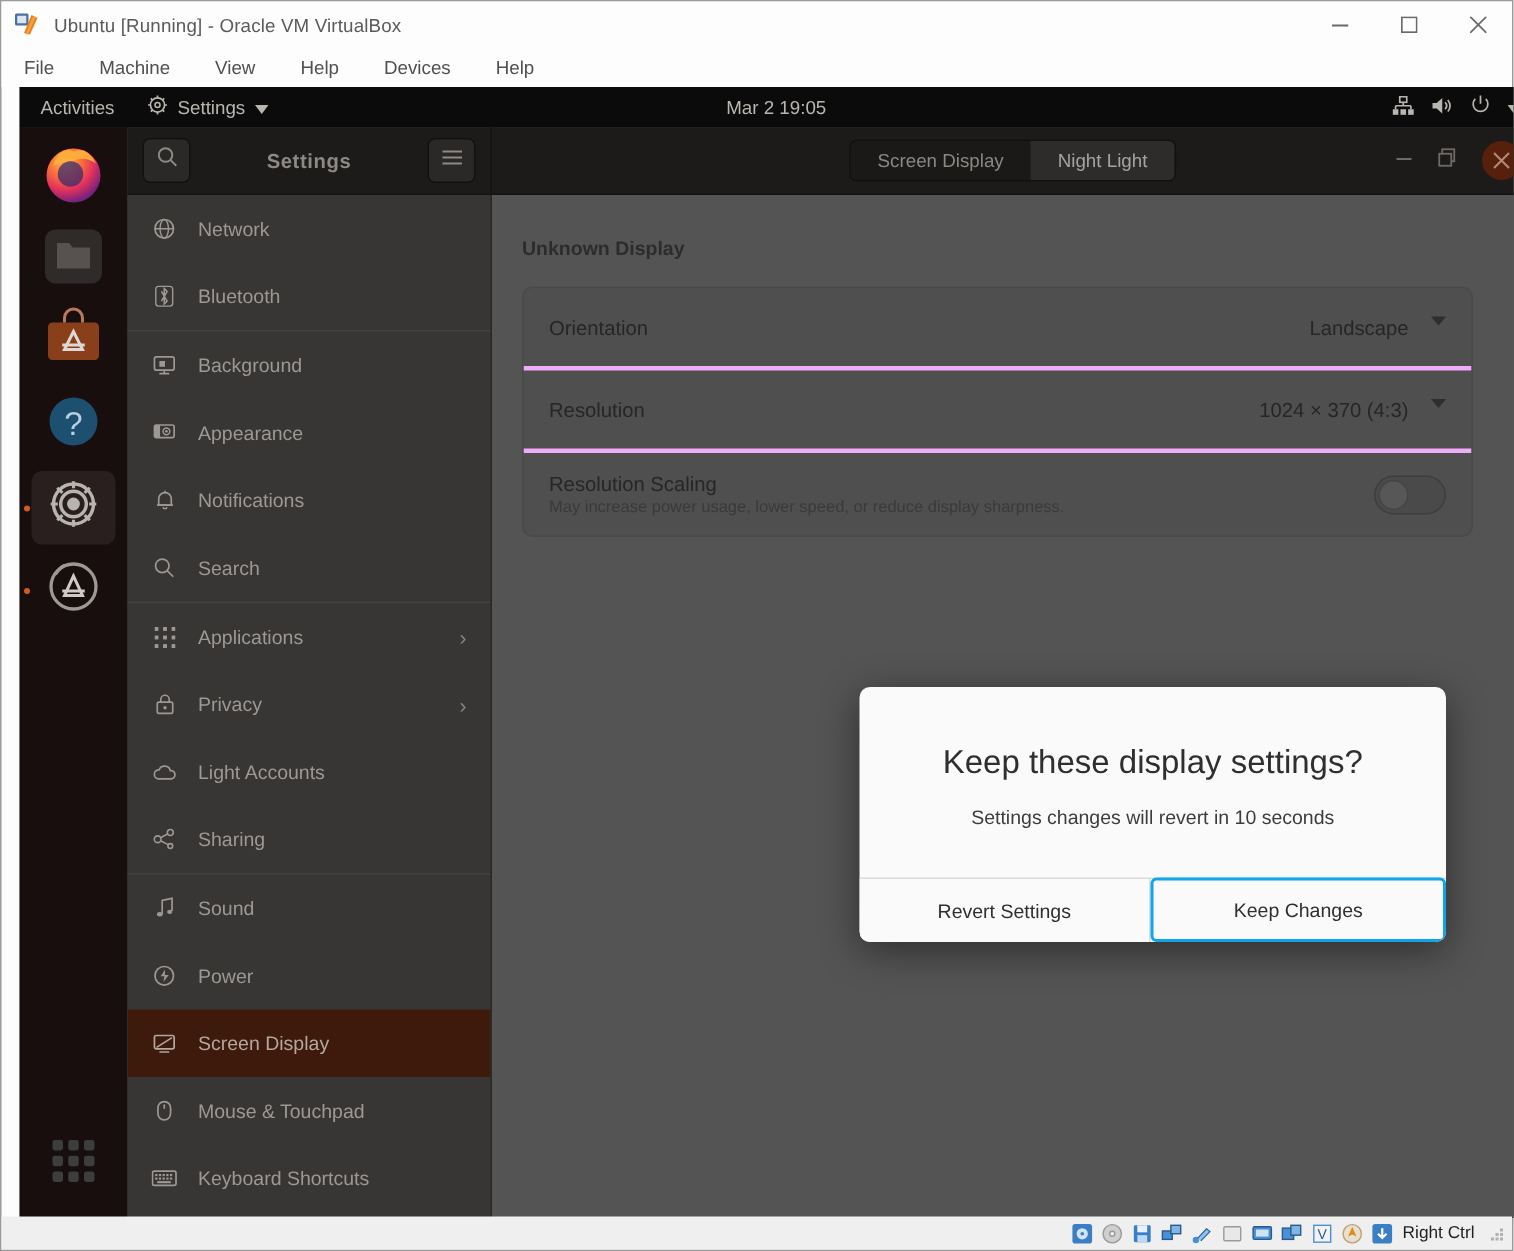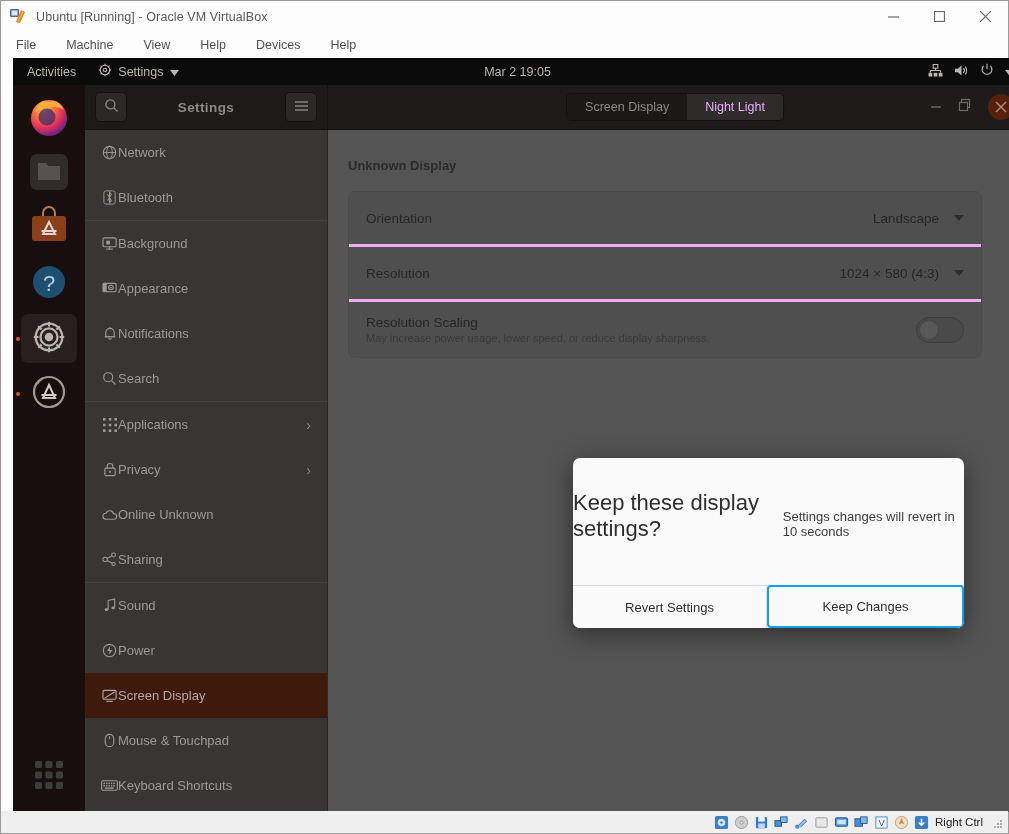--- a/index.html
+++ b/index.html
@@ -111,37 +111,37 @@
   }
   .tab-switch {
     position: absolute; left: 50%; transform: translateX(-50%);
     display: flex; border-radius: 5px; overflow: hidden;
     border: 1px solid #121110;
   }
   .tab-item {
     padding: 6px 18px; font-size: 12.5px; color: #8b8783;
   }
   .tab-item.active { background: #1a1918; color: #8b8783; }
-  .tab-item.inactive { background: #2e2c2b; color: #f0abfc; }
+  .tab-item.inactive { background: #2e2c2b; color: #a3a3a3; }
   .win-controls {
     position: absolute; right: 8px; display: flex; align-items: center; gap: 16px;
   }
   .win-close {
     width: 26px; height: 26px; border-radius: 50%;
     background: #56200d;
     display: flex; align-items: center; justify-content: center;
   }
 
   .settings-body { display: flex; height: 682px; }
   .sidebar {
     width: 243px; background: #383634; overflow: hidden;
     border-right: 1px solid #2a2826; position: relative;
   }
   .side-item {
-    height: 45px; display: flex; align-items: center; 
+    height: 45px; display: flex; align-items: center; gap: 14px;
     padding-left: 16px; color: #9d9893; font-size: 13px;
   }
   .side-item.selected { background: #3d1a0c; color: #b5a79d; }
   .side-icon { width: 17px; display: flex; align-items: center; justify-content: center; flex: none; }
   .side-label { flex: 1; }
   .side-chevron { margin-right: 16px; color: #8a8580; font-size: 14px; }
   .side-sep { height: 1px; background: #434140; margin: 0; }
 
   .content {
     flex: 1; background: #545454; position: relative; overflow: hidden;
@@ -156,42 +156,42 @@
   }
   .row {
     display: flex; align-items: center; justify-content: space-between;
     padding: 0 17px; height: 55px;
     border-bottom: 3px solid #f0abfc;
   }
   .row:last-child { border-bottom: none; }
   .row-label { font-size: 13.5px; color: #262626; }
   .row-sub { font-size: 11px; color: #3a3a3a; margin-top: 2px; }
   .row-value { font-size: 13.5px; color: #262626; }
-  .row-right { display: flex; align-items: center; gap: 15px; }
+  .row-right { display: flex; gap: 15px; }
   .caret { width: 0; height: 0; border-left: 5px solid transparent;
            border-right: 5px solid transparent; border-top: 6px solid #2e2e2e; }
   .toggle {
     width: 48px; height: 26px; border-radius: 13px; background: #4a4a4a;
     border: 1px solid #3e3e3e; position: relative;
   }
   .toggle-knob {
     position: absolute; left: 2px; top: 2px; width: 20px; height: 20px;
     border-radius: 50%; background: #575757; border: 1px solid #454545;
   }
 
   
   .modal {
     position: absolute; left: 245px; top: 328px;
     width: 391px; height: 170px;
     background: #fbfafa; border-radius: 7px;
     box-shadow: 0 6px 26px rgba(0,0,0,0.45);
     overflow: hidden;
   }
   .modal-body {
-    height: 127px; display: flex; flex-direction: row;
+    height: 127px; display: flex; flex-direction: column;
     align-items: center; justify-content: center; padding-top: 4px;
   }
   .modal-title {
     font-size: 22px; color: #2f2f2f; margin-bottom: 16px; font-weight: normal;
   }
   .modal-sub { font-size: 13px; color: #3c3c3c; }
   .modal-actions { display: flex; height: 43px; border-top: 1px solid #dcdbda; }
   .modal-btn {
     flex: 1; display: flex; align-items: center; justify-content: center;
     font-size: 13px; color: #2f2f2f; background: #fbfafa;
@@ -559,21 +559,21 @@
             </span>
             <span class="side-label">Privacy</span>
             <span class="side-chevron">›</span>
           </div>
           <div class="side-item">
             <span class="side-icon">
               <svg width="16" height="12" viewBox="0 0 17 12">
                 <path d="M4 10.5 a3.2 3.2 0 0 1 0.3 -6.4 a4.2 4.2 0 0 1 8 0.6 a2.9 2.9 0 0 1 0.7 5.8 Z" fill="none" stroke="#9d9893" stroke-width="1.2"></path>
               </svg>
             </span>
-            <span class="side-label">Online Unknown</span>
+            <span class="side-label">Light Accounts</span>
           </div>
           <div class="side-item">
             <span class="side-icon">
               <svg width="15" height="15" viewBox="0 0 16 16">
                 <circle cx="12.3" cy="3.2" r="2.1" fill="none" stroke="#9d9893" stroke-width="1.1"></circle>
                 <circle cx="3.3" cy="8" r="2.4" fill="none" stroke="#9d9893" stroke-width="1.1"></circle>
                 <circle cx="12.3" cy="12.8" r="1.7" fill="none" stroke="#9d9893" stroke-width="1.1"></circle>
                 <line x1="5.4" y1="6.9" x2="10.3" y2="4.3" stroke="#9d9893" stroke-width="1.1"></line>
                 <line x1="5.4" y1="9.1" x2="10.7" y2="11.8" stroke="#9d9893" stroke-width="1.1"></line>
               </svg>
@@ -649,21 +649,21 @@
               <div class="row">
                 <span class="row-label">Orientation</span>
                 <span class="row-right">
                   <span class="row-value">Landscape</span>
                   <span class="caret"></span>
                 </span>
               </div>
               <div class="row">
                 <span class="row-label">Resolution</span>
                 <span class="row-right">
-                  <span class="row-value">1024 × 580 (4:3)</span>
+                  <span class="row-value">1024 × 370 (4:3)</span>
                   <span class="caret"></span>
                 </span>
               </div>
               <div class="row">
                 <span>
                   <div class="row-label">Resolution Scaling</div>
                   <div class="row-sub">May increase power usage, lower speed, or reduce display sharpness.</div>
                 </span>
                 <span class="toggle">
                   <span class="toggle-knob"></span>

